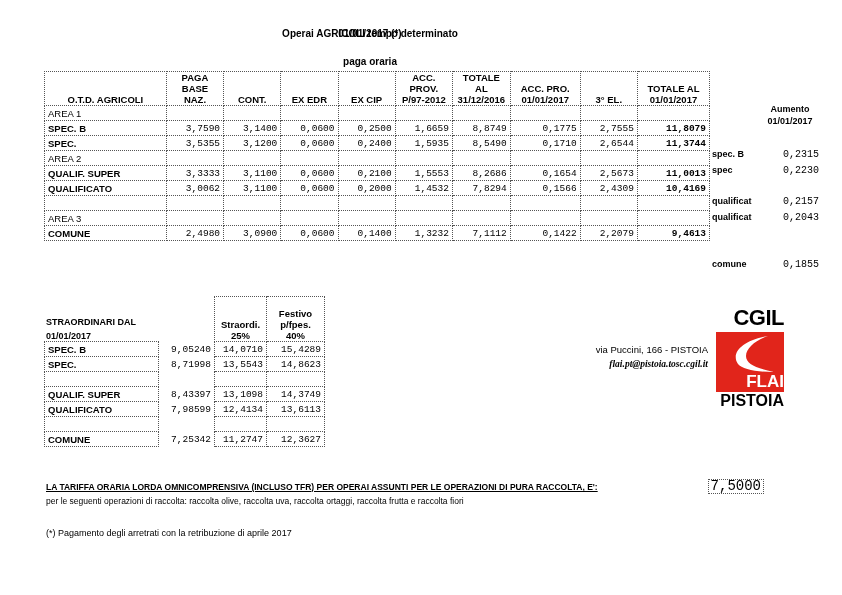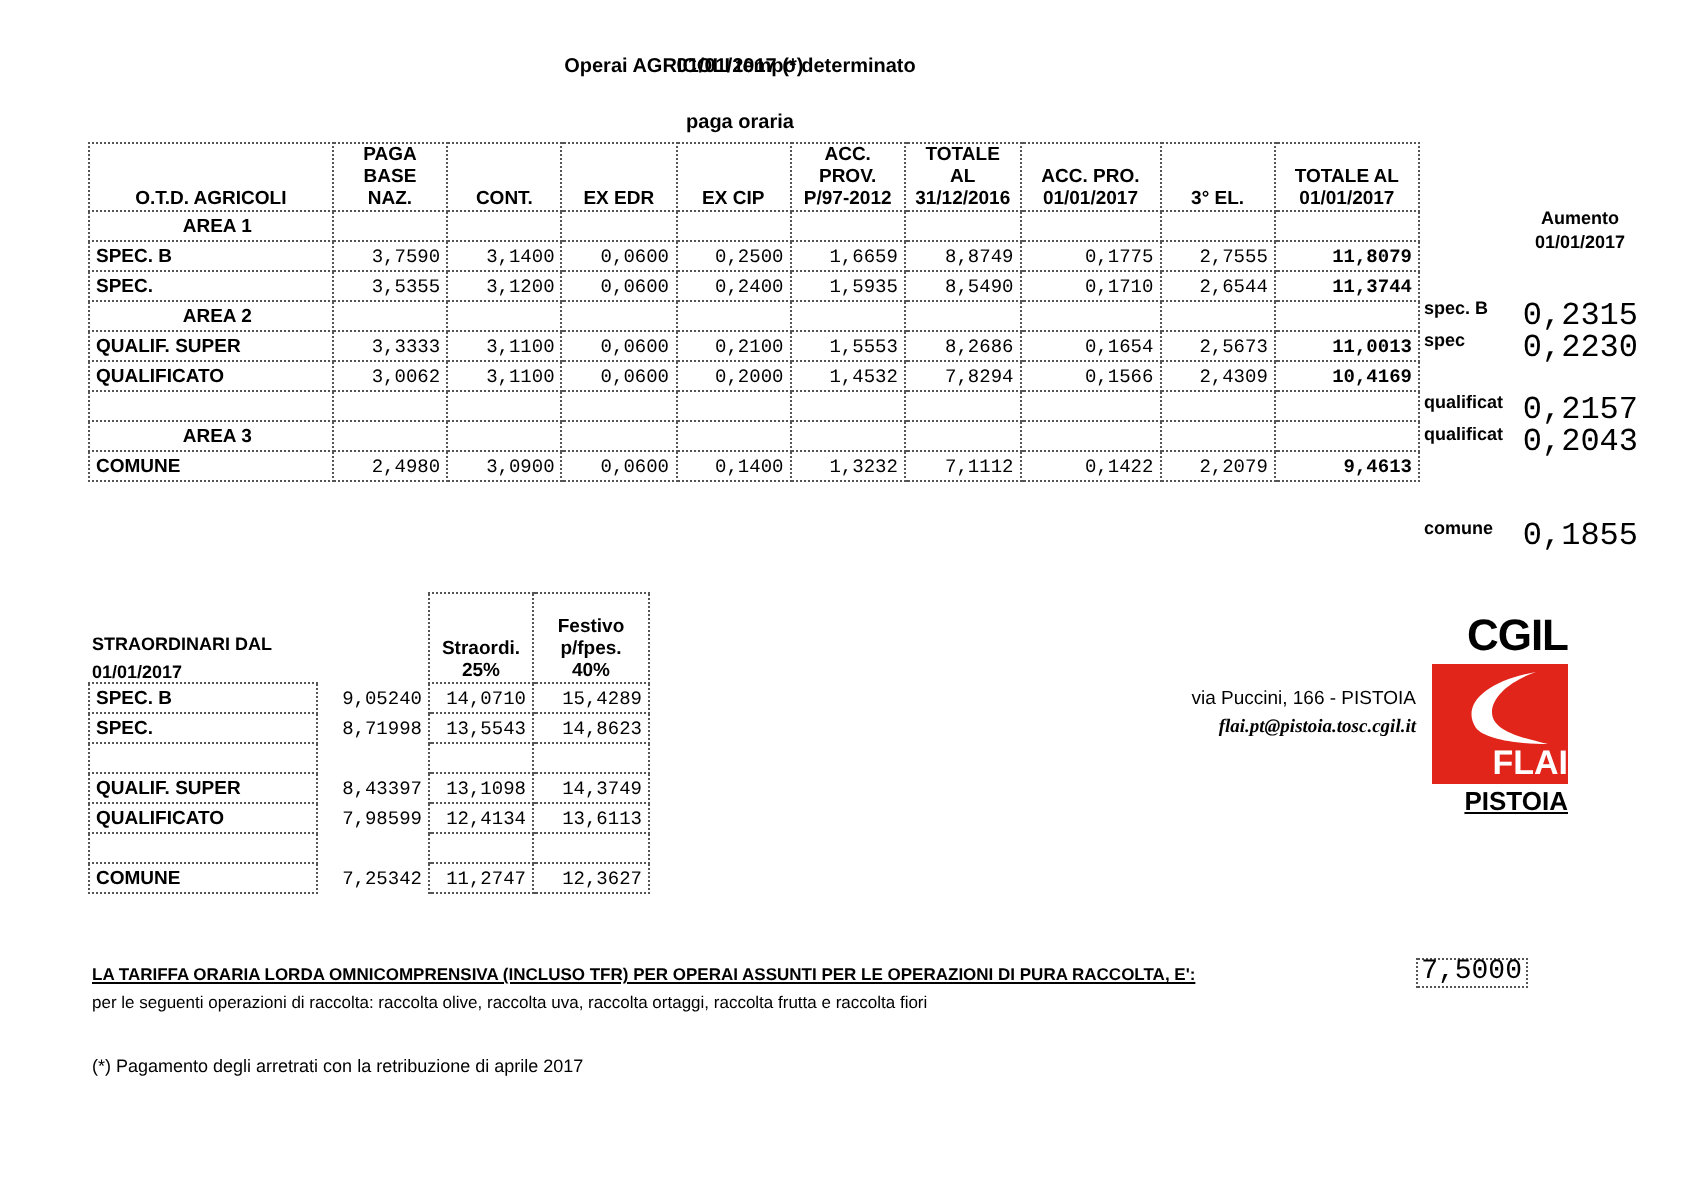--- a/index.html
+++ b/index.html
@@ -4,26 +4,26 @@
 <style>
   html, body { margin:0; padding:0; background:#fff; }
   body { width:842px; height:595px; position:relative; overflow:hidden; font-family:"Liberation Sans", sans-serif; color:#000; }
   .abs { position:absolute; }
   .title { left:200px; width:340px; text-align:center; font-weight:bold; font-size:10px; line-height:12px; }
   .hdr { font-weight:bold; font-size:9px; line-height:12px; text-align:center; }
   .mono { font-family:"Liberation Mono", "DejaVu Sans Mono", monospace; font-size:10px; }
   table.grid { border-collapse:collapse; position:absolute; }
   table.grid td { border:1px dotted #555; padding:0 3px; height:14px; font-size:9.5px; white-space:nowrap; }
   td.lbl { font-weight:bold; font-family:"Liberation Sans", sans-serif; text-align:left; }
-  td.area { font-weight:bold; text-align:right; padding-right:40px !important; }
+  td.area { font-weight:normal; text-align:left; padding-right:40px !important; }
   td.num { text-align:right; font-family:"Liberation Mono", "DejaVu Sans Mono", monospace; }
   td.tot { font-weight:bold; }
   td.hd { font-weight:bold; text-align:center; vertical-align:bottom; font-size:9px; line-height:11px; height:56px; }
   .side { font-weight:bold; font-size:9px; }
-  .sidenum { font-family:"Liberation Mono", "DejaVu Sans Mono", monospace; font-size:16px; }
+  .sidenum { font-family:"Liberation Mono", "DejaVu Sans Mono", monospace; font-size:10px; }
   .logo-text { font-weight:bold; text-align:right; }
 </style>
 </head>
 <body>
 
 <div class="abs title" style="top:28px;">Operai AGRICOLI  tempo determinato</div>
 <div class="abs title" style="top:28px;">01/01/2017 (*)</div>
 <div class="abs title" style="top:56px;">paga oraria</div>
 
 <table class="grid" style="left:44px; top:71px; width:666px;">
@@ -296,19 +296,19 @@
 </div>
 
 <div class="abs" style="left:716px; top:307px; width:68px;">
   <div class="logo-text" style="font-size:22px; line-height:22px; letter-spacing:-0.5px;">CGIL</div>
   <div style="background:#e1251b; height:60px; margin-top:3px; position:relative;">
     <svg width="68" height="40" viewBox="0 0 68 40" style="position:absolute; left:0; top:2px;">
       <path d="M52 2 C 28 6, 14 18, 22 30 C 26 35, 40 38, 58 38 C 40 34, 30 30, 30 22 C 30 14, 40 6, 52 2 Z" fill="#fff"></path>
     </svg>
     <div class="logo-text" style="position:absolute; left:0; right:0; bottom:2px; color:#fff; font-size:17px; line-height:17px;">FLAI</div>
   </div>
-  <div class="logo-text" style="font-size:13px; line-height:16px; margin-top:1px;text-decoration:underline;">PISTOIA</div>
+  <div class="logo-text" style="font-size:16px; line-height:16px; margin-top:1px;">PISTOIA</div>
 </div>
 
 <div class="abs" style="left:46px; top:482px; font-weight:bold; font-size:8.5px; text-decoration:underline; white-space:nowrap;">LA TARIFFA ORARIA LORDA OMNICOMPRENSIVA (INCLUSO  TFR) PER OPERAI ASSUNTI PER LE OPERAZIONI DI PURA RACCOLTA,  E':</div>
 <div class="abs mono" style="left:708px; top:479px; width:52px; height:13px; border:1px dotted #555; text-align:right; padding-right:2px; font-size:14px; line-height:13px;">7,5000</div>
 <div class="abs" style="left:46px; top:496px; font-size:8.5px; white-space:nowrap;">per le seguenti operazioni di raccolta: raccolta olive, raccolta uva, raccolta ortaggi, raccolta frutta e raccolta fiori</div>
 <div class="abs" style="left:46px; top:528px; font-size:9px; white-space:nowrap;">(*) Pagamento degli arretrati con la retribuzione di aprile 2017</div>
 
 </body></html>

